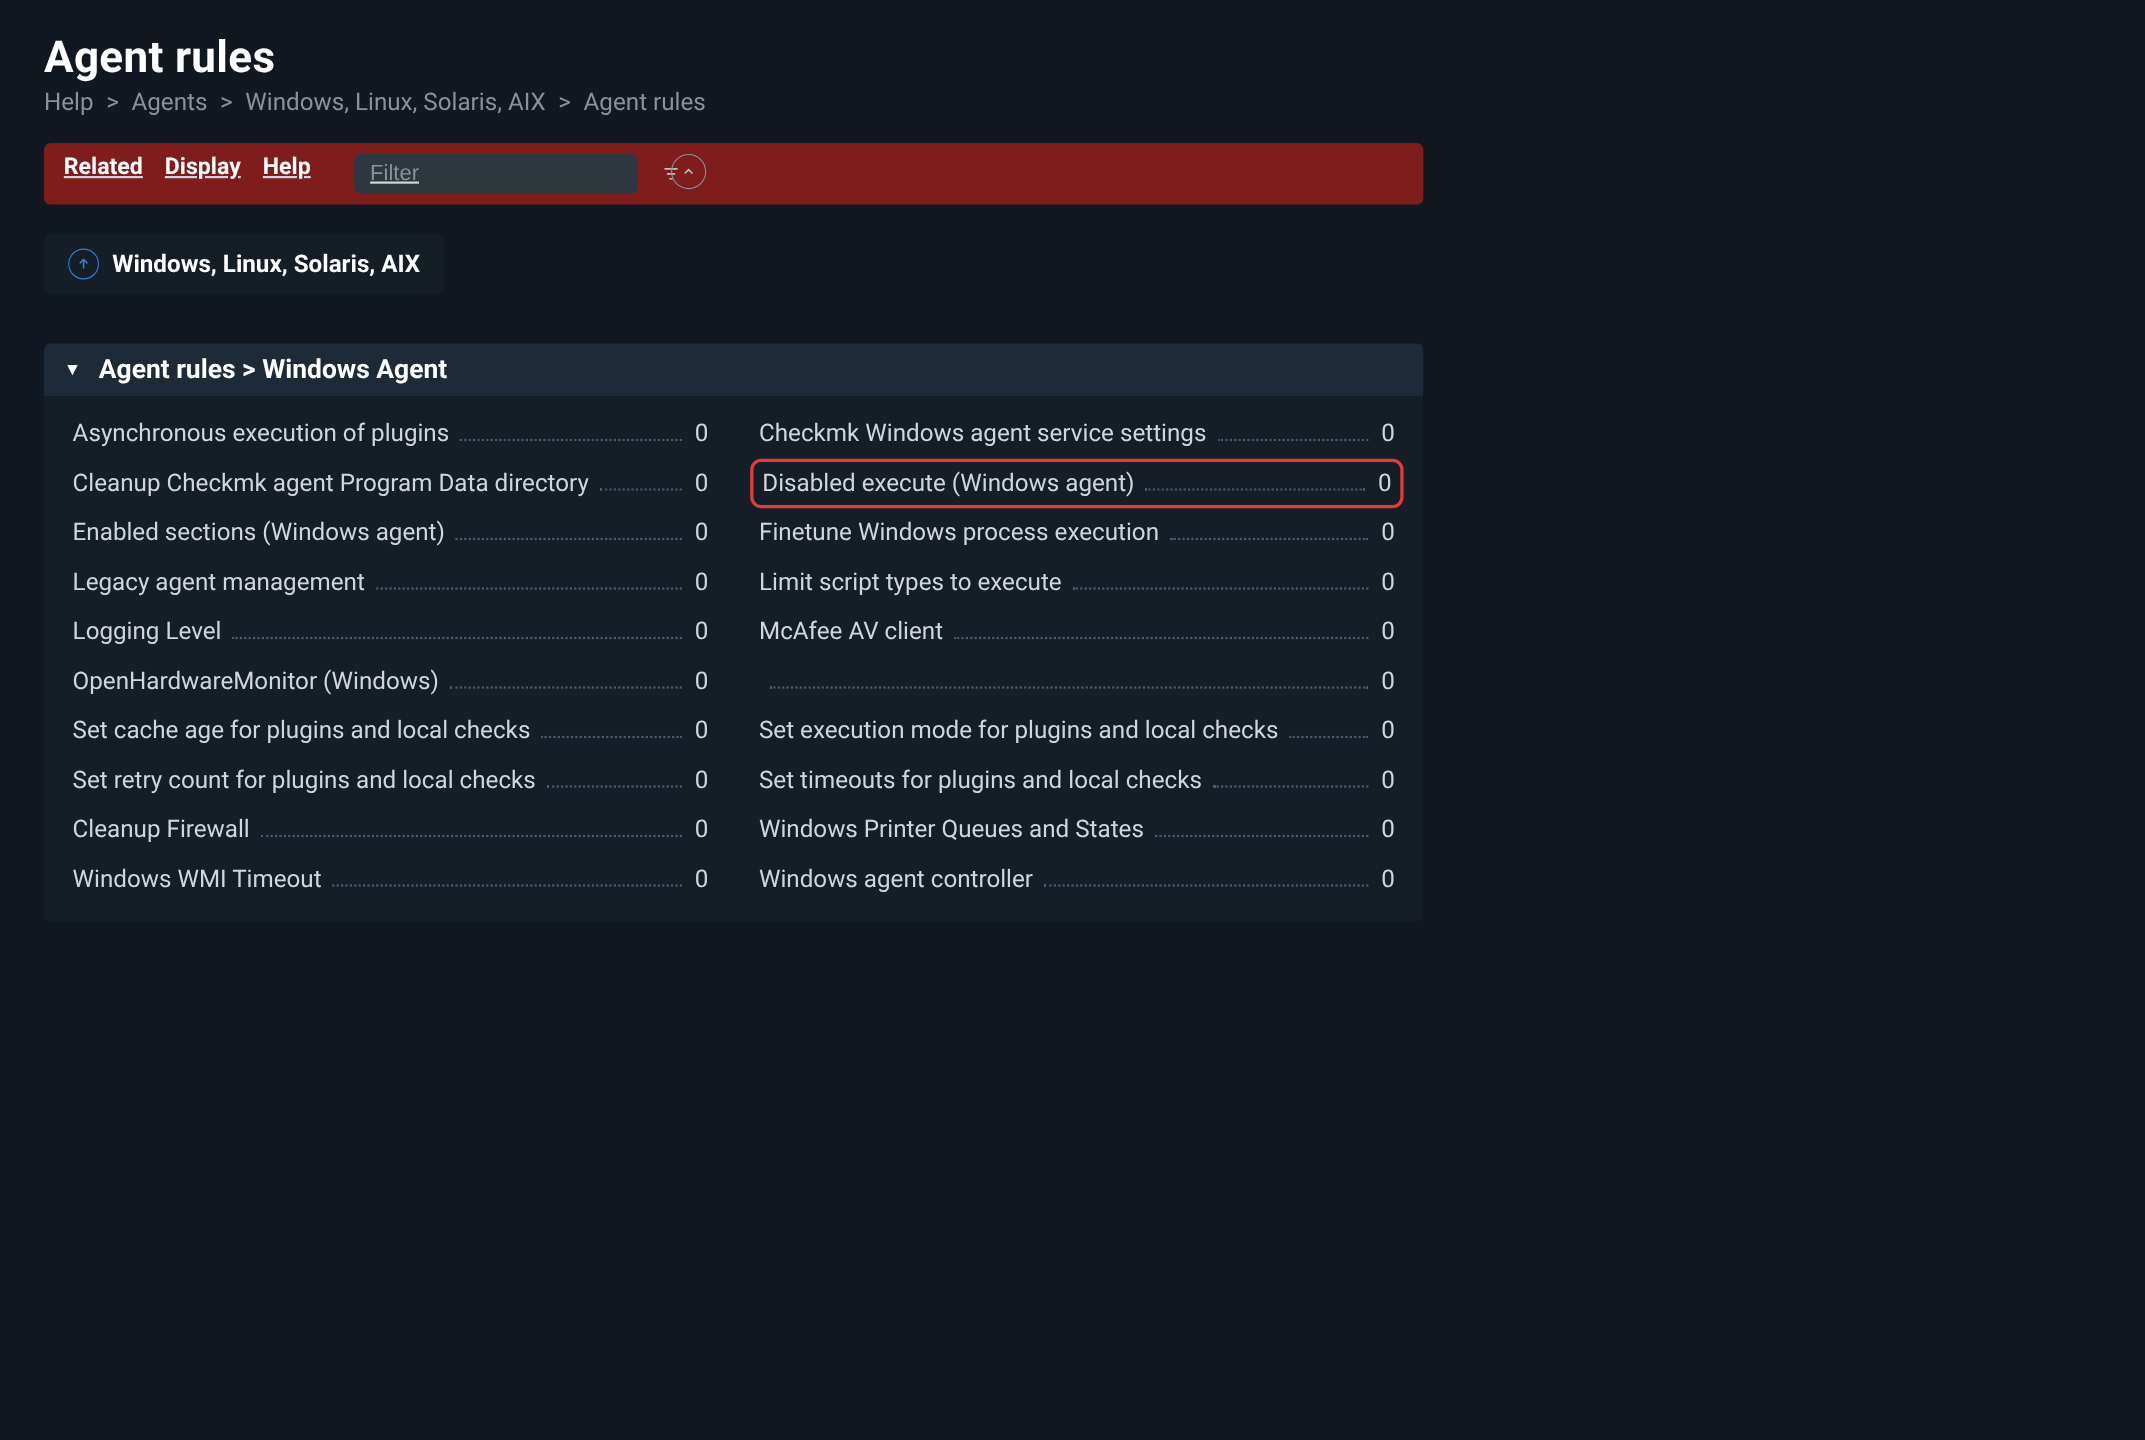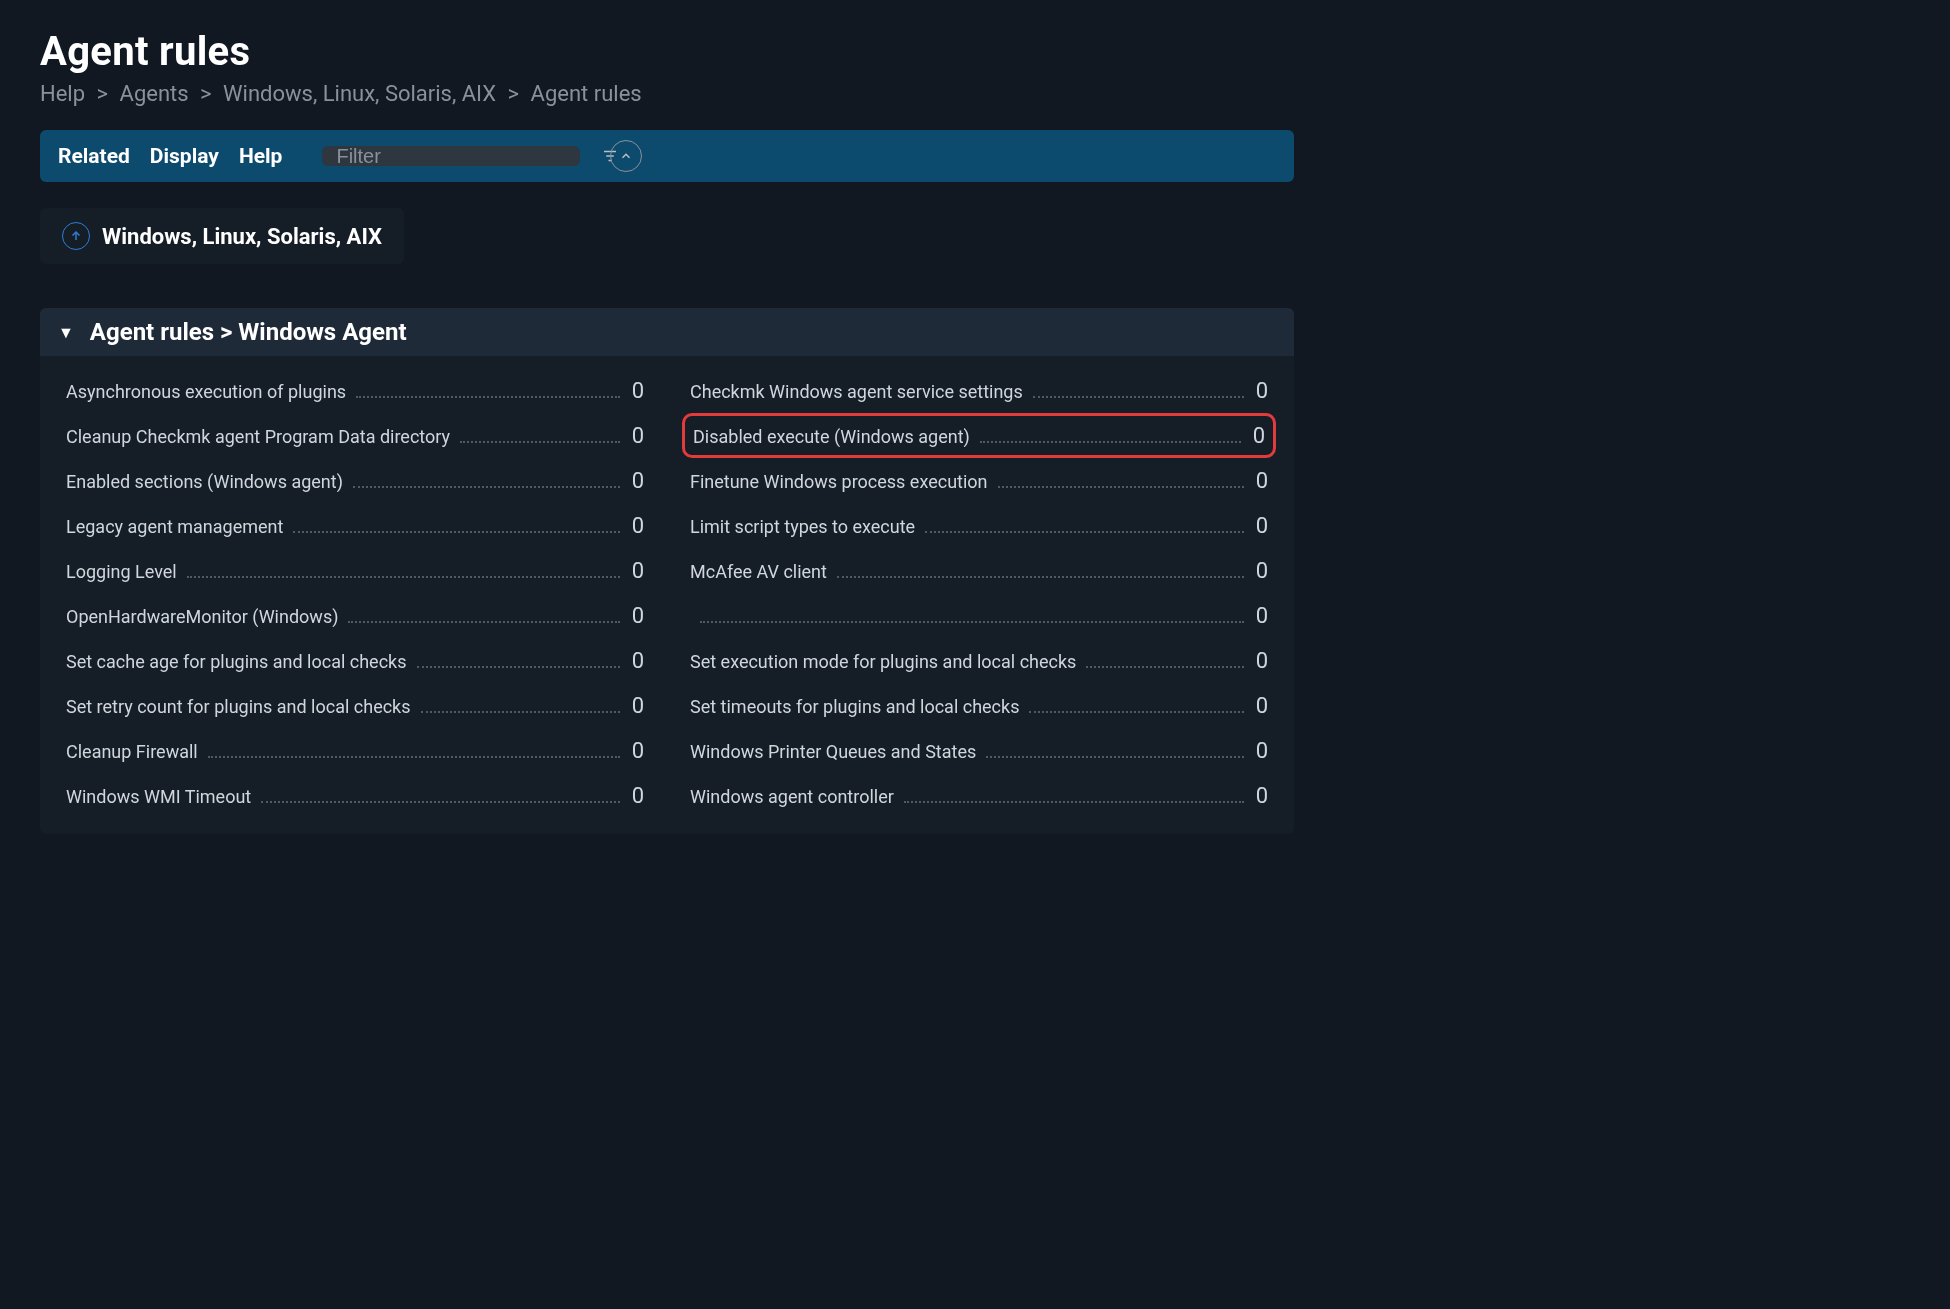--- a/index.html
+++ b/index.html
@@ -21,41 +21,41 @@
   .breadcrumbs {
     color: #8a9199;
     font-size: 22px;
     margin-bottom: 24px;
   }
   .breadcrumbs .crumb { color: #8a9199; }
   .breadcrumbs .sep { margin: 0 6px; color: #8a9199; }
 
   .toolbar {
     display: flex;
-    align-items: center;
     gap: 20px;
-    background: #0c4a6e;
+    background: #7f1d1d;
     border-radius: 6px;
     padding: 10px 18px;
     margin-bottom: 26px;
+    text-decoration: underline;
   }
   .toolbar-link {
     color: #ffffff;
     font-weight: 700;
     font-size: 21px;
     cursor: pointer;
   }
   .filter-box {
     display: flex;
     align-items: center;
     background: #2e3640;
     border-radius: 6px;
     padding: 2px 14px;
     width: 258px;
-    height: 20px;
+    height: 36px;
     margin-left: 20px;
   }
   .filter-box input {
     background: transparent;
     border: none;
     outline: none;
     color: #d0d6dc;
     font-size: 20px;
     flex: 1;
   }
@@ -129,21 +129,21 @@
   }
   .rule-row {
     display: flex;
     align-items: baseline;
     padding: 10px 8px;
     border-radius: 4px;
     cursor: pointer;
   }
   .rule-label {
     color: #d0d6dc;
-    font-size: 18px;
+    font-size: 22px;
     white-space: nowrap;
     overflow: hidden;
     text-overflow: ellipsis;
     max-width: 540px;
   }
   .dots {
     flex: 1;
     border-bottom: 2px dotted #505a66;
     margin: 0 10px 4px 10px;
     min-width: 10px;

